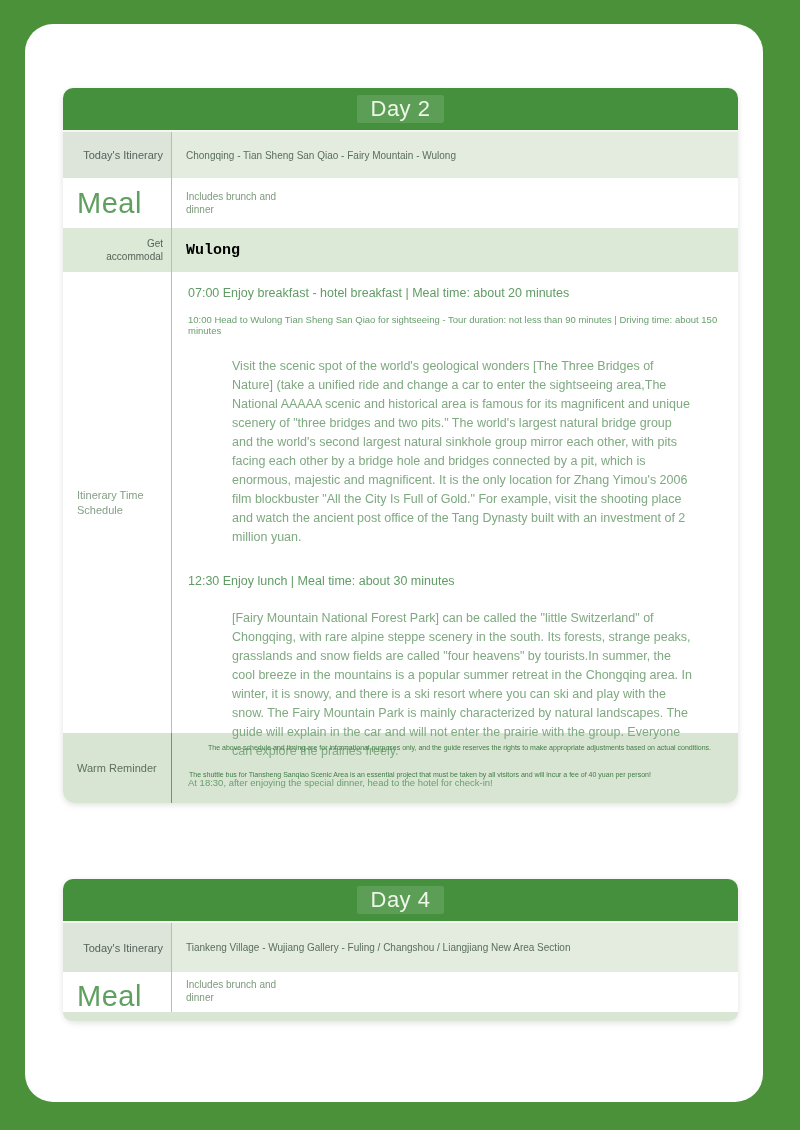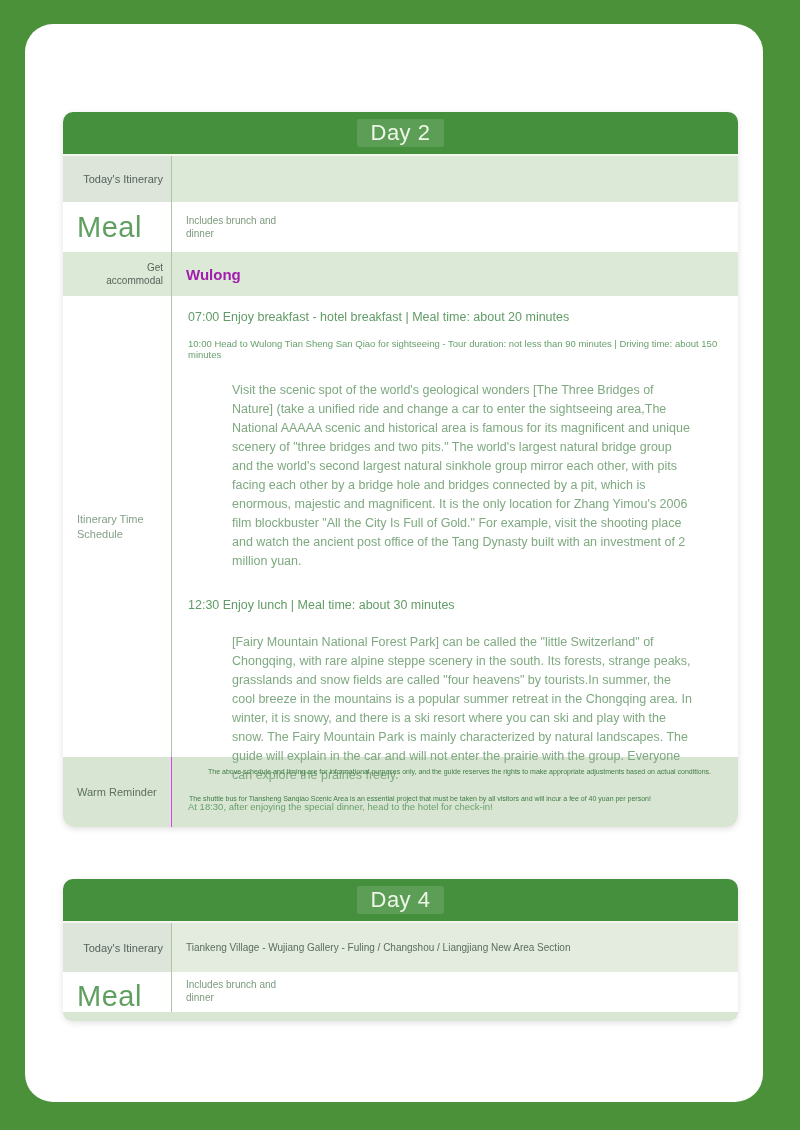--- a/index.html
+++ b/index.html
@@ -13,21 +13,21 @@
   .page {
     position:absolute; left:25px; top:24px; width:738px; height:1078px;
     background:#ffffff; border-radius:28px;
   }
   .card {
     position:absolute; left:38px; width:675px;
     border-radius:10px 10px 12px 12px;
     box-shadow:0 2px 6px rgba(0,0,0,0.12);
     background:#ffffff;
   }
-  .card-day2 { top:88px; }
+  .card-day2 { top:64px; }
   .card-day3 { top:855px; }
   .day-header {
     height:44px; background:#44903c; border-radius:10px 10px 0 0;
     display:flex; align-items:center; justify-content:center;
     border-bottom:2px solid #f2f6ef;
   }
   .day-title {
     color:#eef7e8; font-size:22px; letter-spacing:0.5px;
     background:rgba(255,255,255,0.13); padding:1px 14px; border-radius:2px;
   }
@@ -41,21 +41,21 @@
   .row-green { background:#dce9d6; }
   .row-green .t-label { background:#dde4da;text-align:right; }
   .row-green .t-value { background:#e4ecdf; }
   .row-white { background:#ffffff; }
   .label-sm { font-size:11px; color:#55645a; }
   .label-xs { font-size:10px; color:#55645a; white-space:pre-line; line-height:13px; }
   .label-meal { font-size:29px; font-weight:300; color:#5f9f60; letter-spacing:0.5px; }
   .label-schedule { font-size:11px; color:#84a088; line-height:15px; }
   .value-itin { font-size:10px; color:#5a6e5c; }
   .value-meal { font-size:10px; color:#7d9a7d; line-height:13px; white-space:pre-line; }
-  .value-accom { font-size:15px; font-weight:600; color:#a21caf; }
+  .value-accom { font-size:15px; font-weight:600; color:#000000;font-family:Liberation Mono, monospace; }
 
   .row-itin { height:46px; }
   .row-meal { height:50px; }
   .row-accom { height:44px; }
   .row-schedule { height:461px; }
   .row-schedule .t-label { justify-content:center; }
   .row-schedule .t-value { justify-content:flex-start; padding:14px 16px; }
 
   .time-lg { font-size:12.5px; color:#619c66; }
   .time-sm { font-size:9.5px; color:#6aa06e; }
@@ -87,20 +87,23 @@
 <div class="page">
 
   <div class="card card-day2">
     <div class="day-header">
       <span class="day-title">Day 2</span>
     </div>
 
     <div class="t-row row-green row-itin">
       <div class="t-label">
         <span class="label-sm">Today's Itinerary</span>
+      </div>
+      <div class="t-value">
+        <span class="value-itin">Chongqing - Tian Sheng San Qiao - Fairy Mountain - Wulong</span>
       </div>
     </div>
 
     <div class="t-row row-white row-meal">
       <div class="t-label">
         <span class="label-meal">Meal</span>
       </div>
       <div class="t-value">
         <span class="value-meal">Includes brunch and
 dinner</span>

